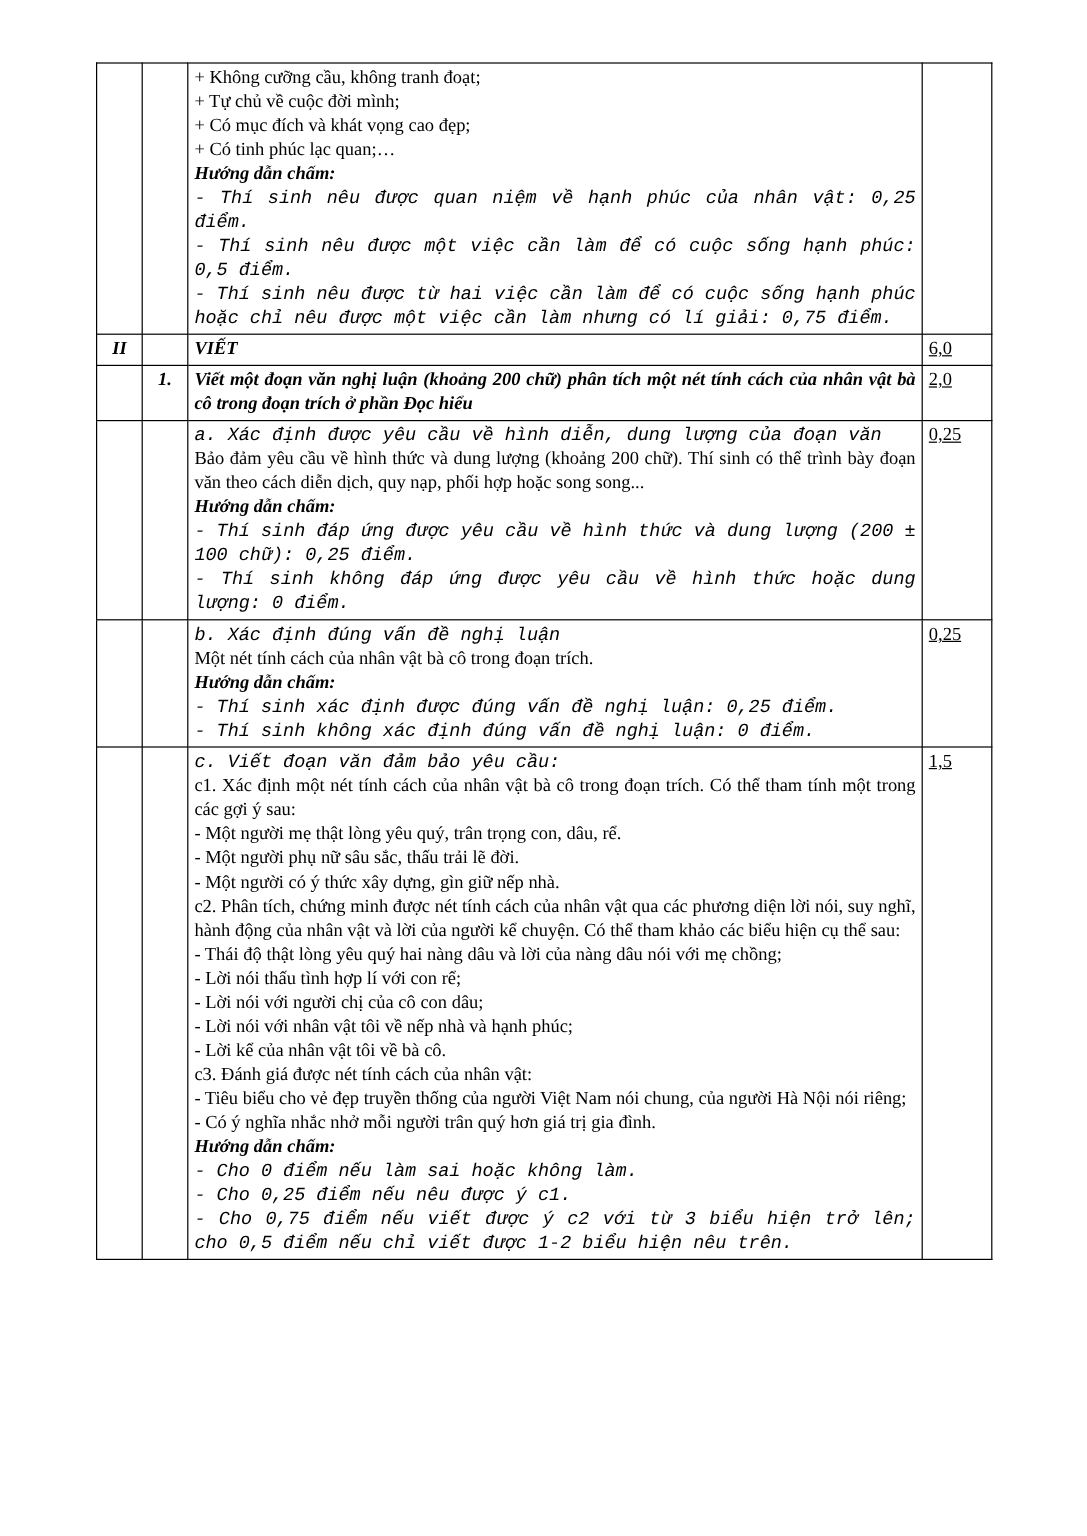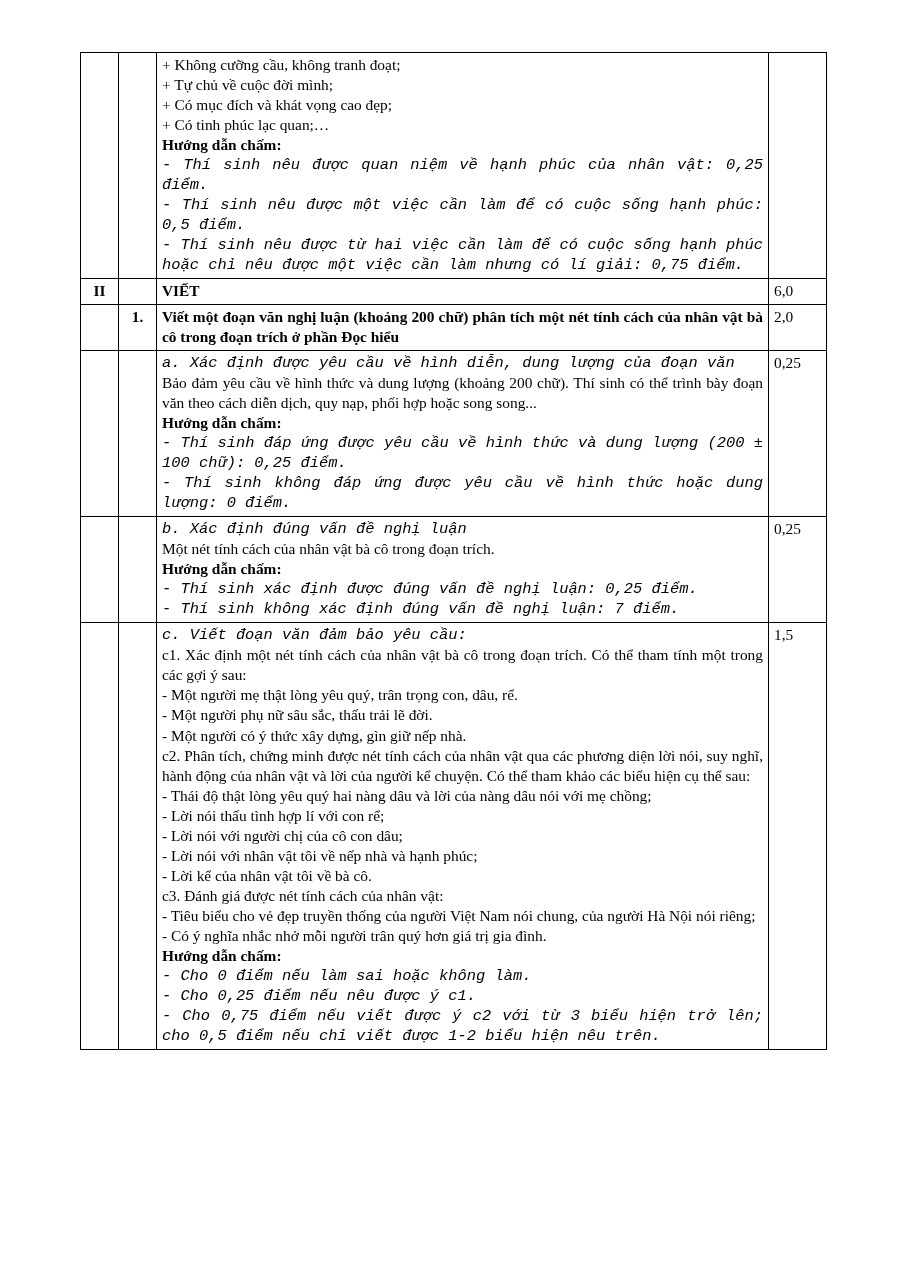--- a/index.html
+++ b/index.html
@@ -31,29 +31,29 @@
     padding: 2px 5px 3px 5px;
     font-size: 15.4px;
     line-height: 1.30;
   }
   .col-roman  { width: 38px; }
   .col-num    { width: 38px; }
   .col-body   { width: 612px; }
   .col-score  { width: 58px; }
 
   .center { text-align: center; }
-  .bold { font-weight: bold; }
+  .bold { font-weight: bold; font-style: italic; }
   .italic { font-style: italic; font-family: Liberation Mono, monospace; }
-  .bolditalic { font-weight: bold; }
+  .bolditalic { font-weight: bold; font-style: italic; }
   p.just {
     margin: 0;
     padding: 0;
     text-align: justify;
   }
-  .score-cell { font-size: 15.4px; }
+  .score-cell { font-size: 15.4px; text-decoration: underline; }
 </style>
 </head>
 <body>
 
 <div class="page">
   <table class="grading-table">
     <colgroup>
       <col class="col-roman">
       <col class="col-num">
       <col class="col-body">
@@ -107,21 +107,21 @@
       </tr>
 
       <tr>
         <td class="center"></td>
         <td class="center"></td>
         <td>
           <p class="just italic">b. Xác định đúng vấn đề nghị luận</p>
           <p class="just">Một nét tính cách của nhân vật bà cô trong đoạn trích.</p>
           <p class="just bolditalic">Hướng dẫn chấm:</p>
           <p class="just italic">- Thí sinh xác định được đúng vấn đề nghị luận: 0,25 điểm.</p>
-          <p class="just italic">- Thí sinh không xác định đúng vấn đề nghị luận: 7 điểm.</p>
+          <p class="just italic">- Thí sinh không xác định đúng vấn đề nghị luận: 0 điểm.</p>
         </td>
         <td class="score-cell">0,25</td>
       </tr>
 
       <tr>
         <td class="center"></td>
         <td class="center"></td>
         <td>
           <p class="just italic">c. Viết đoạn văn đảm bảo yêu cầu:</p>
           <p class="just">c1. Xác định một nét tính cách của nhân vật bà cô trong đoạn trích. Có thể tham tính một trong các gợi ý sau:</p>

